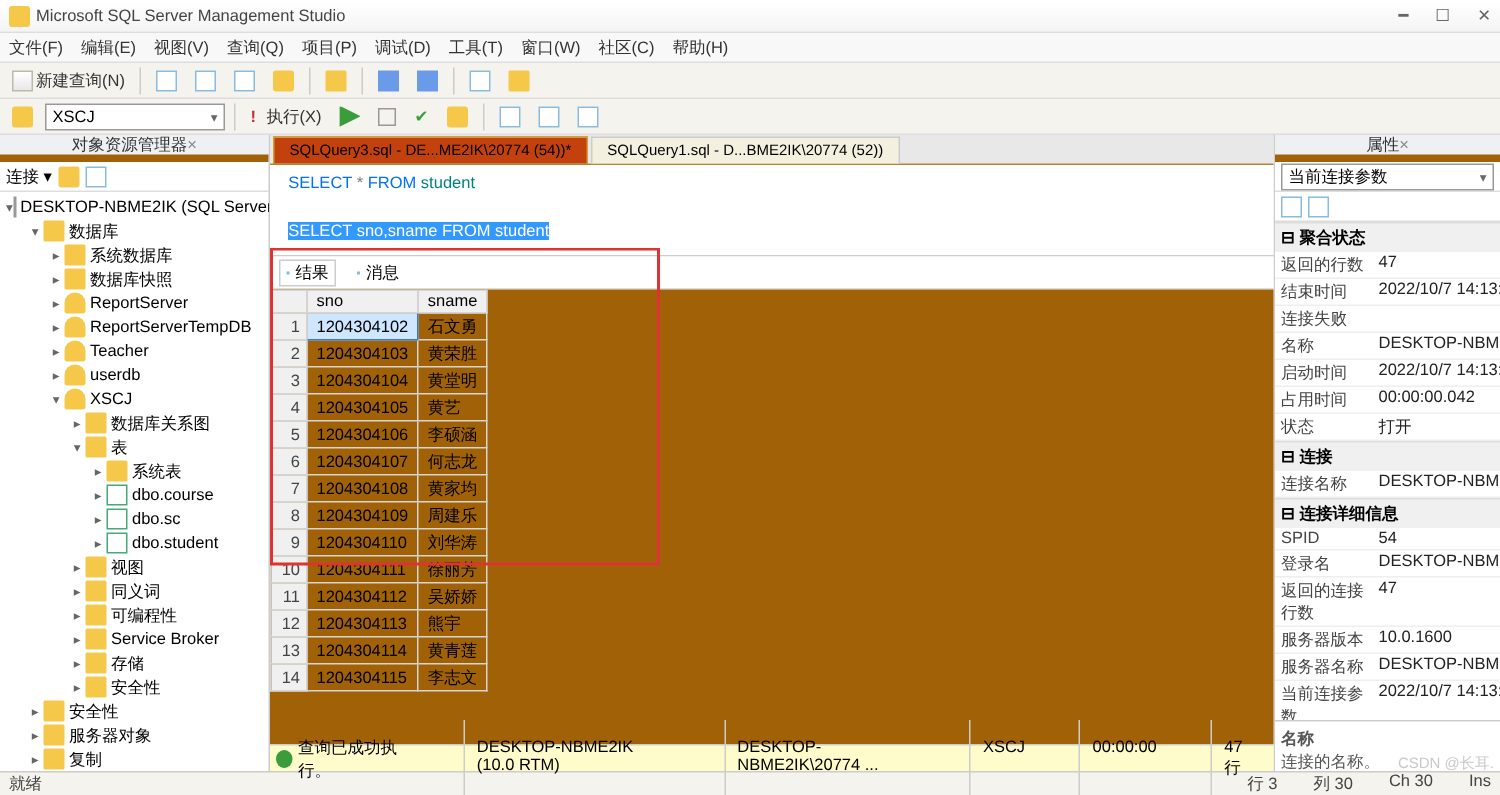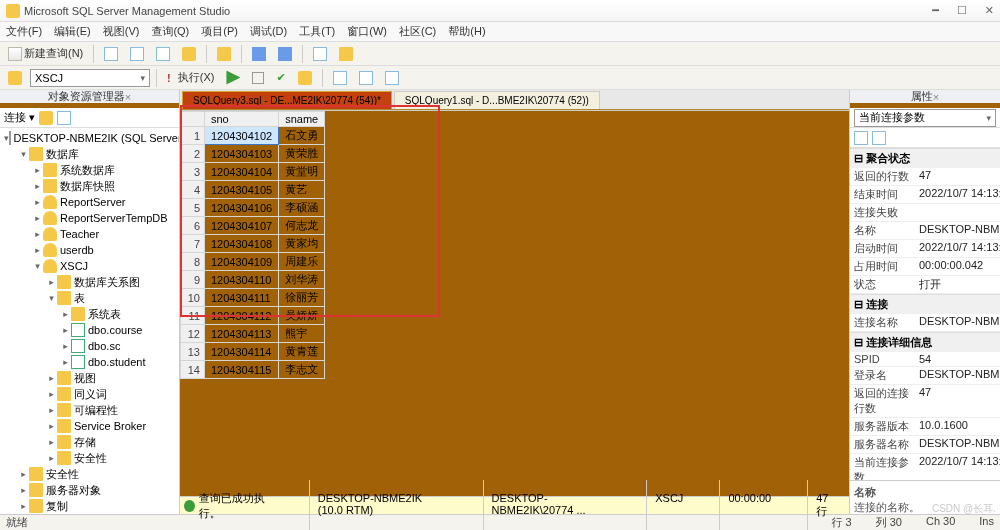--- a/index.html
+++ b/index.html
@@ -302,22 +302,37 @@
           <span>复制</span>
         </div>
       </div>
   </div>
 
   <div class="center">
     <div class="tabstrip">
       <div class="tab active">SQLQuery3.sql - DE...ME2IK\20774 (54))*</div>
       <div class="tab">SQLQuery1.sql - D...BME2IK\20774 (52))</div>
     </div>
+    <div class="sql-editor">
+      <div>&nbsp;&nbsp;<span class="sql-kw">SELECT</span> <span class="sql-star">*</span> <span class="sql-kw">FROM</span> <span class="sql-ident">student</span></div>
+      <div>&nbsp;</div>
+      <div>&nbsp;&nbsp;<span class="sql-selected">SELECT sno,sname FROM student</span></div>
+    </div>
     <div class="result-area">
       <div class="red-box"></div>
+      <div class="res-tabs">
+        <div class="res-tab active">
+            <span class="ic ic-doc"></span>
+            <span>结果</span>
+          </div>
+        <div class="res-tab">
+            <span class="ic ic-doc"></span>
+            <span>消息</span>
+          </div>
+      </div>
       <div class="grid">
         <table id="grid-table">
           <thead>
               <tr>
                 <th class="rownum"></th>
                 <th>sno</th>
                 <th>sname</th>
               </tr>
             </thead>
           <tbody id="grid-body">

